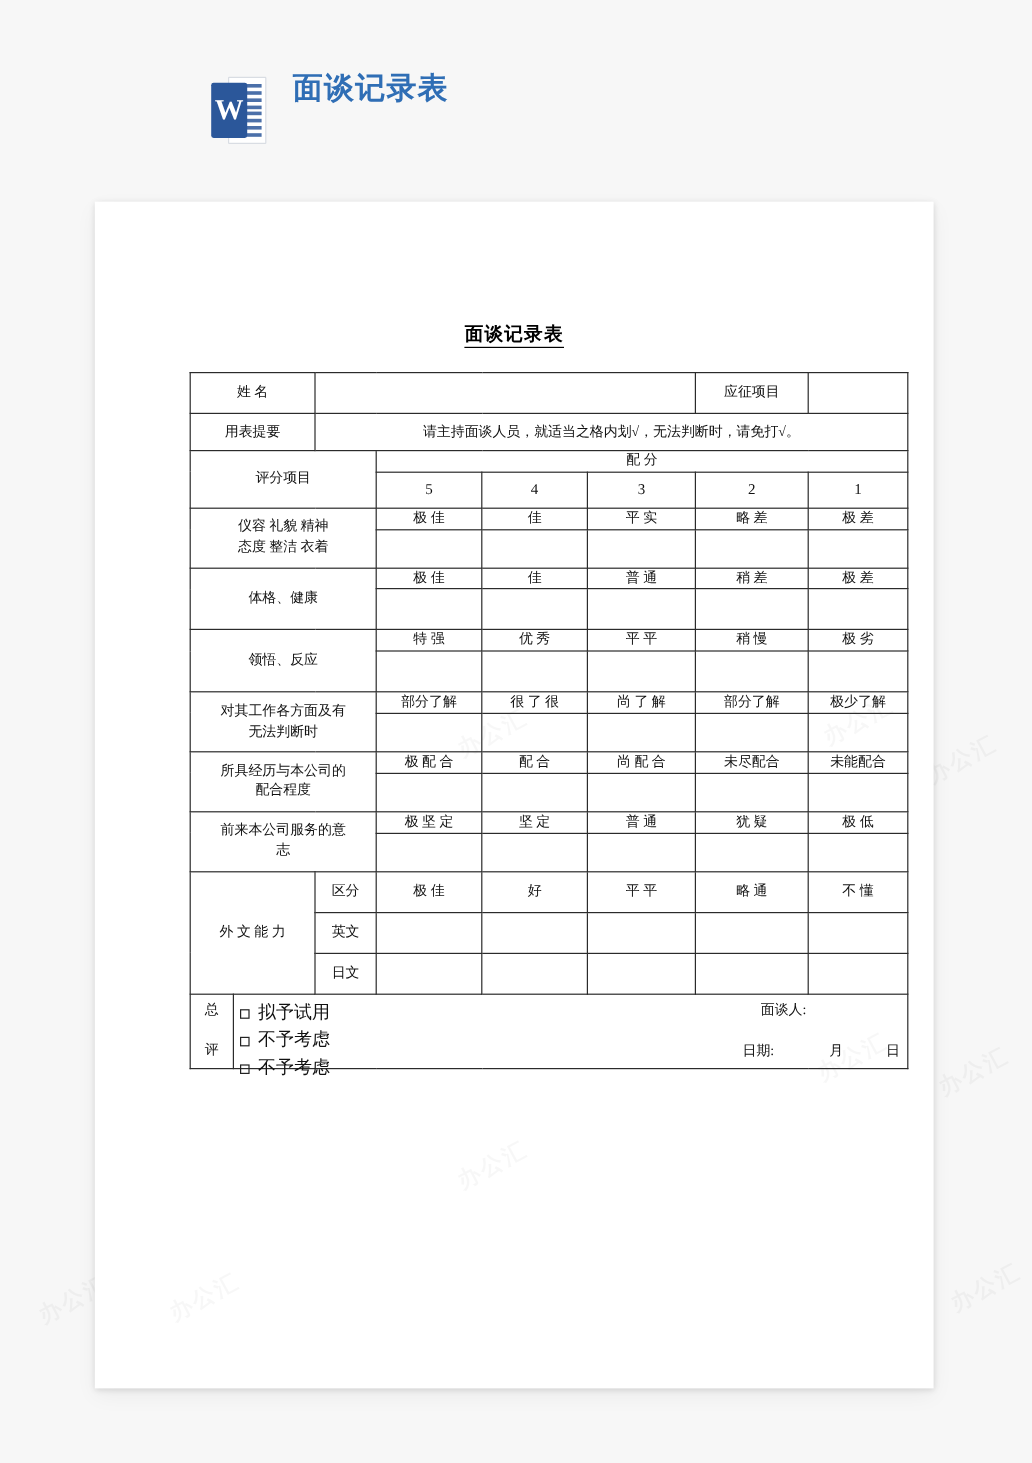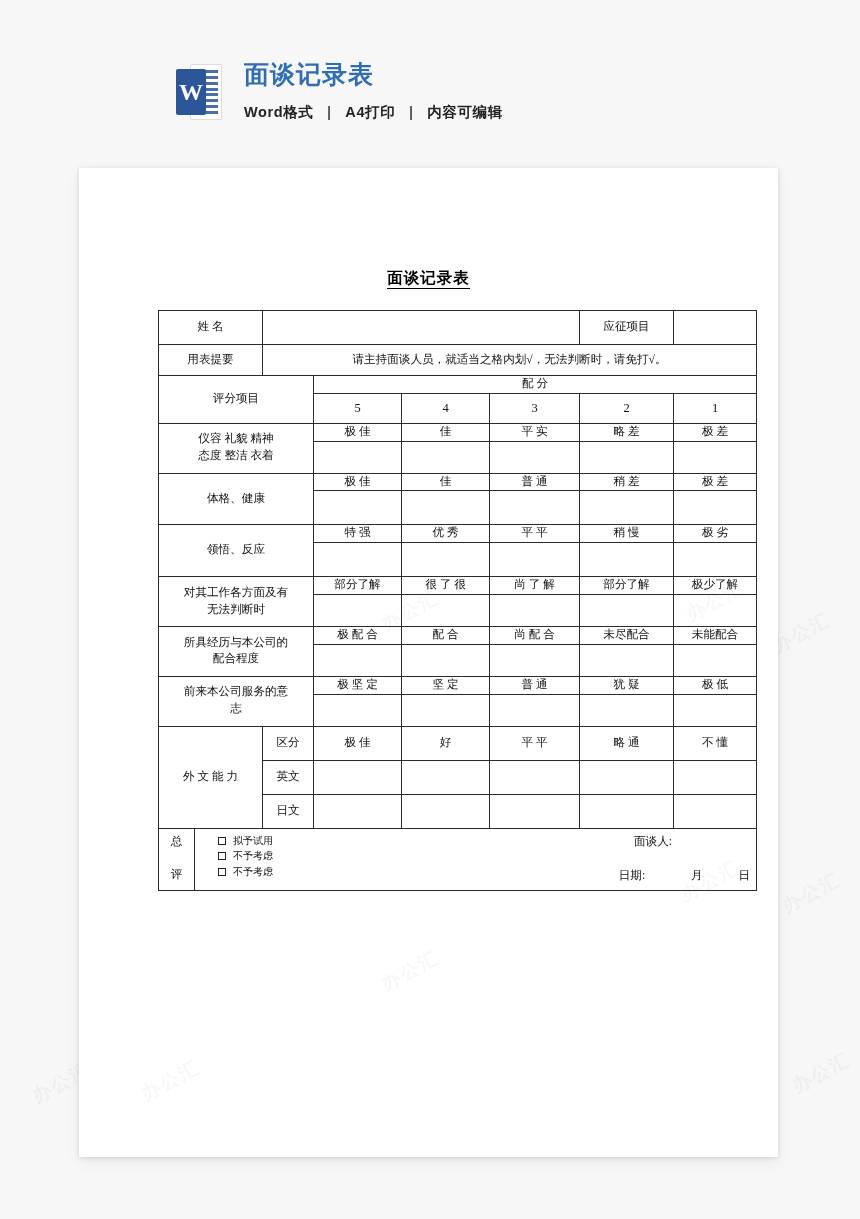--- a/index.html
+++ b/index.html
@@ -129,24 +129,24 @@
   }
   td.lbl { font-size: 11.6px; }
   td.left { text-align: left; padding-left: 9px; }
 
   .scoreNum { font-size: 12.5px; font-family: "Liberation Serif", serif; }
 
   
   .footer-td { position: relative; height: 62px; padding: 0; }
   .fbox { position: relative; height: 100%; }
   .chk-list {
-    position: absolute; left: 19px; top: 4px;
+    position: absolute; left: 1px; top: 4px;
     text-align: left;
     line-height: 1.55;
-    font-size: 10px;
+    font-size: 15px;
   }
   .chk-list div { white-space: nowrap; }
   .chk {
     display: inline-block;
     width: 8px; height: 8px;
     border: 1px solid #222;
     margin-right: 7px;
     vertical-align: -1px;
   }
   .sign-top {
@@ -183,27 +183,20 @@
         <i></i>
         <i></i>
         <i></i>
         <i></i>
         <i></i>
     </div>
     <div class="tab">W</div>
   </div>
   <div class="header-text">
     <div class="doc-title">面谈记录表</div>
-    <div class="doc-subtitle">
-      <span>Word格式</span>
-      <span class="sep">|</span>
-      <span>A4打印</span>
-      <span class="sep">|</span>
-      <span>内容可编辑</span>
-    </div>
   </div>
 </div>
 
 <div class="paper">
 
   <div class="wm-field">
     <div class="wm" style="left:300px; top:430px;">办公汇</div>
     <div class="wm" style="left:605px; top:420px;">办公汇</div>
     <div class="wm" style="left:600px; top:700px;">办公汇</div>
     <div class="wm" style="left:300px; top:790px;">办公汇</div>

